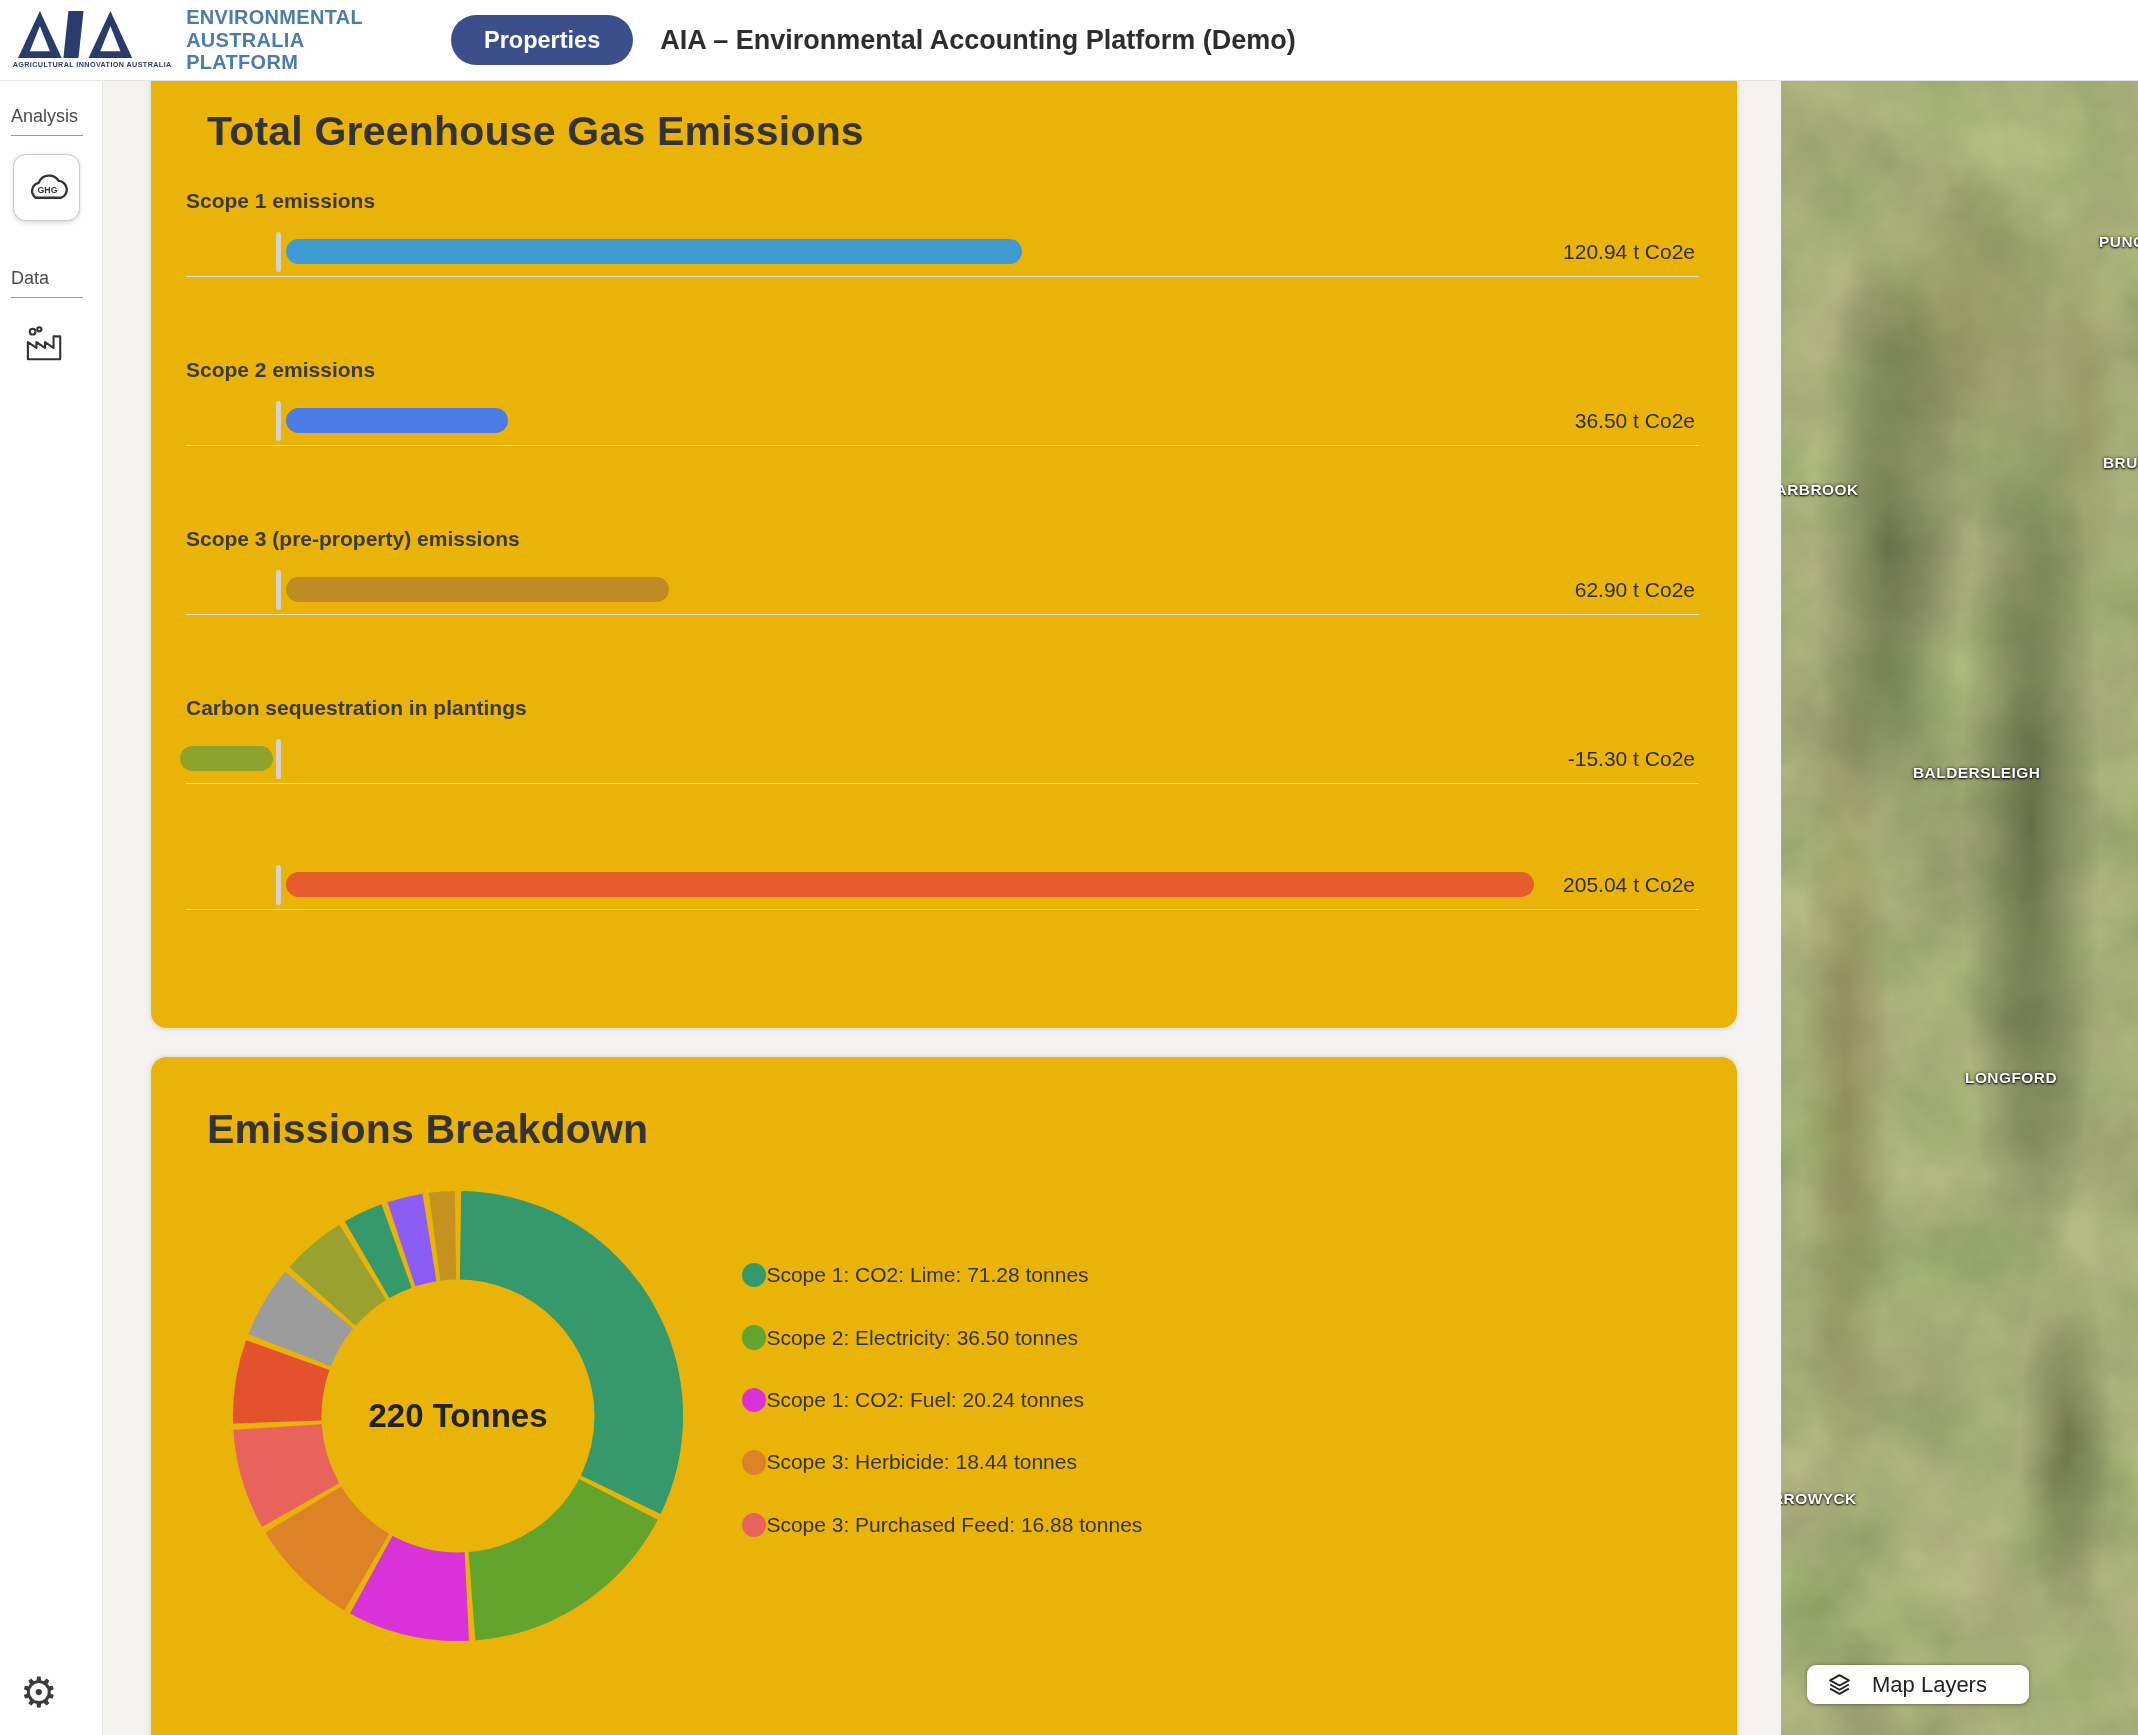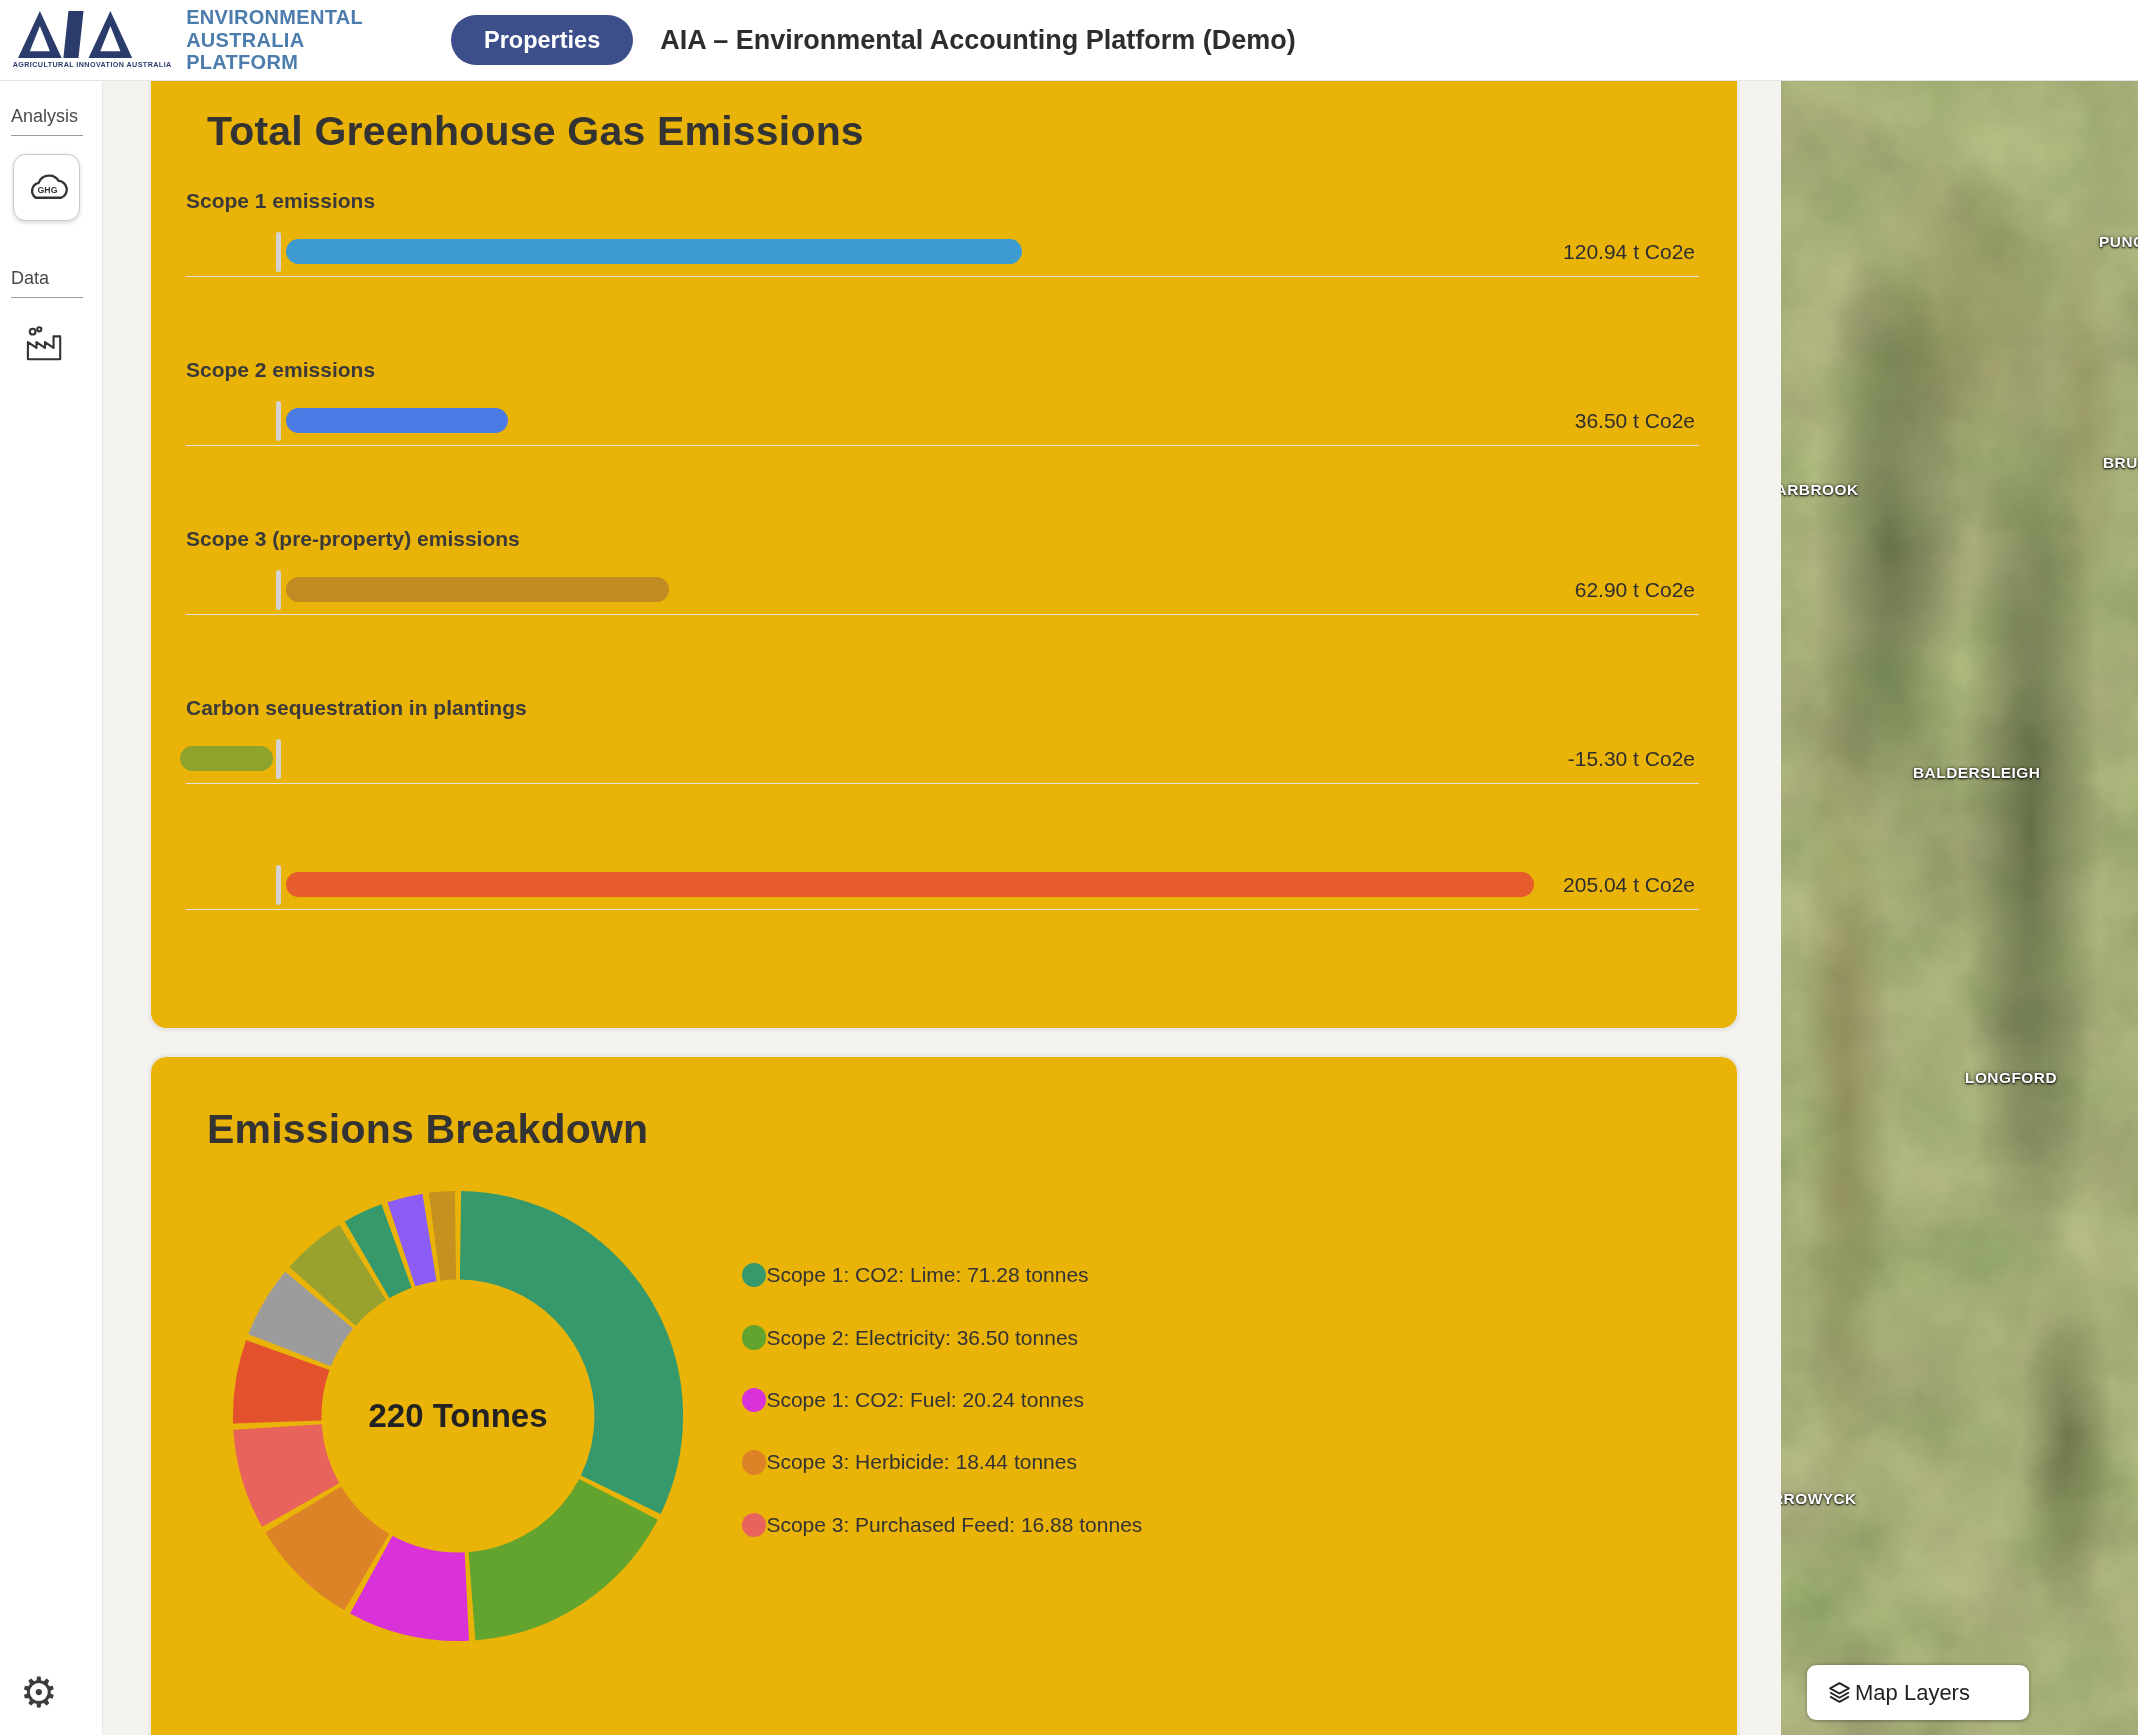--- a/index.html
+++ b/index.html
@@ -97,22 +97,22 @@
       radial-gradient(closest-side at 80% 82%, rgba(56,66,30,.45), transparent 65%),
       radial-gradient(closest-side at 50% 14%, rgba(122,112,62,.35), transparent 70%),
       radial-gradient(closest-side at 85% 20%, rgba(130,118,70,.35), transparent 70%);
   }
   .map-label {
     position:absolute; color:#fff; font-size:15.4px; font-weight:bold; letter-spacing:0.5px;
     text-shadow:0 0.9px 1.8px rgba(0,0,0,.9), 0 0 3.6px rgba(0,0,0,.75);
     white-space:nowrap; pointer-events:none;
   }
   .map-layers-btn {
-    position:absolute; left:26px; top:1584px; height:55px; width:222px;
-    display:flex; align-items:center; gap:3px; padding:0 20px;
+    position:absolute; left:26px; top:1584px; height:39px; width:222px;
+    display:flex; align-items:center; gap:20px; padding:0 20px;
     background:#fff; border:none; border-radius:9px; cursor:pointer;
     font-family:inherit; font-size:22px; color:#222;
     box-shadow:0 0.9px 3.6px rgba(0,0,0,.35);
   }
 </style>
 </head>
 <body>
 
 <header>
   <div class="logo-block">

